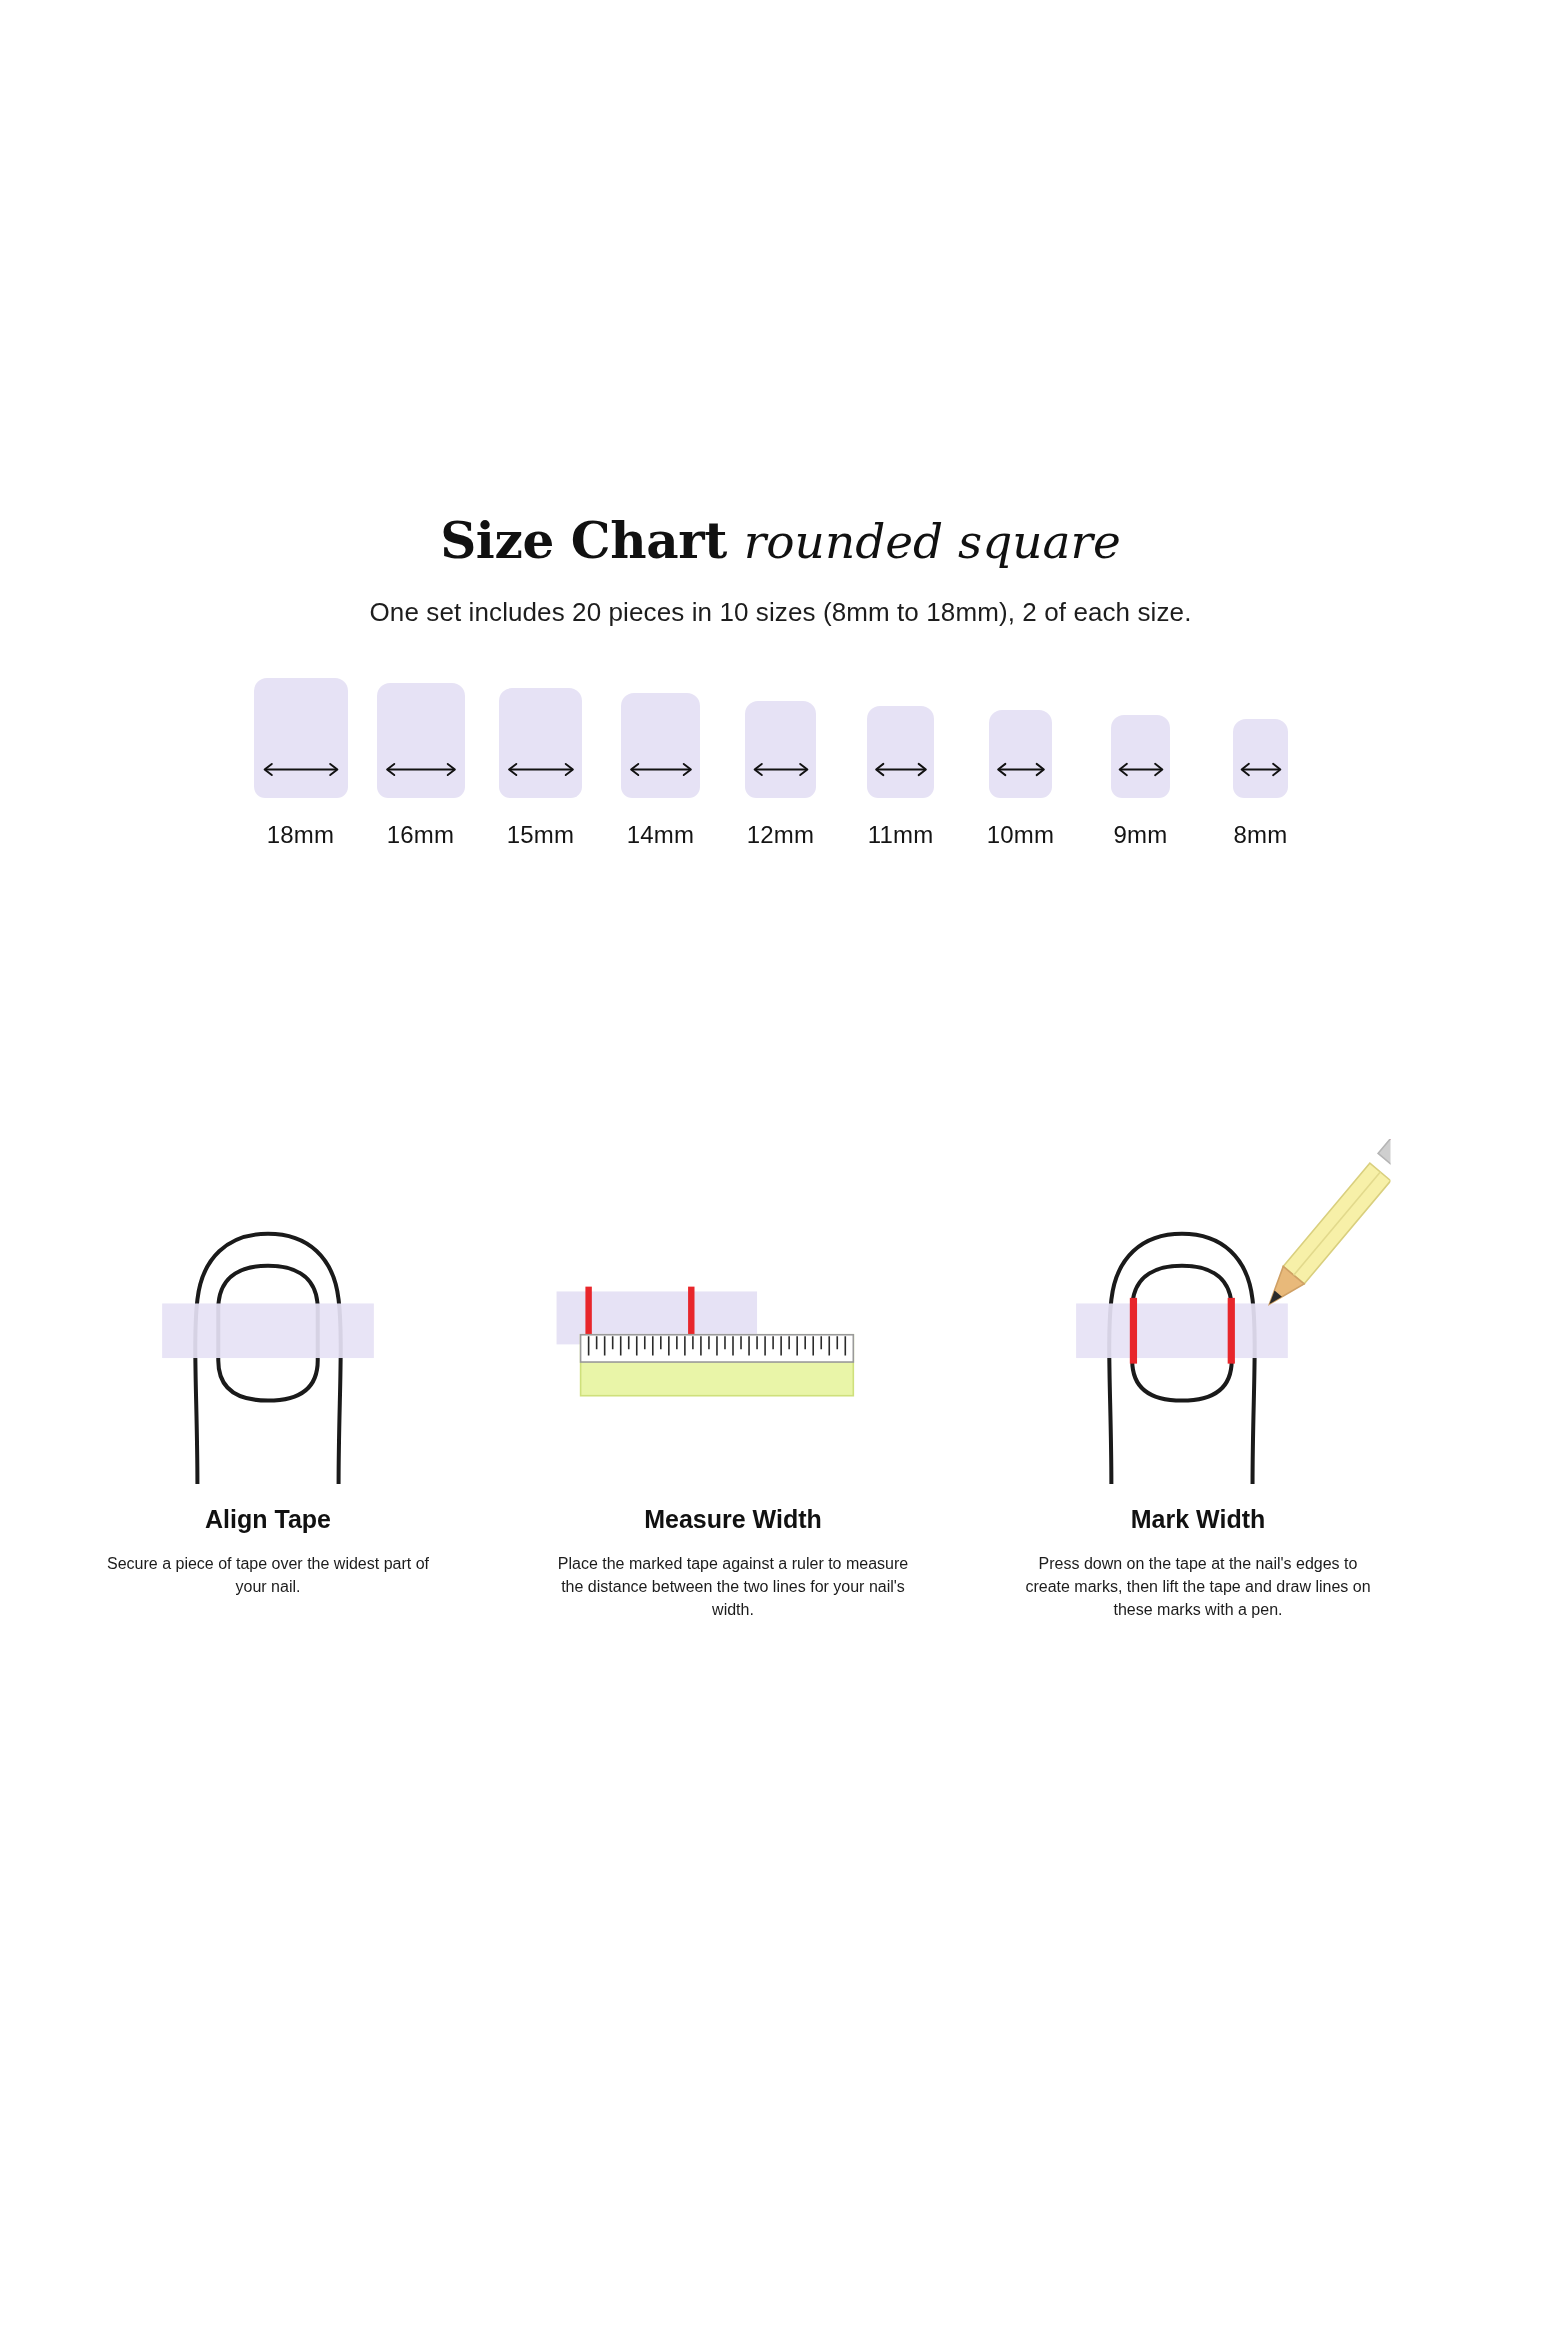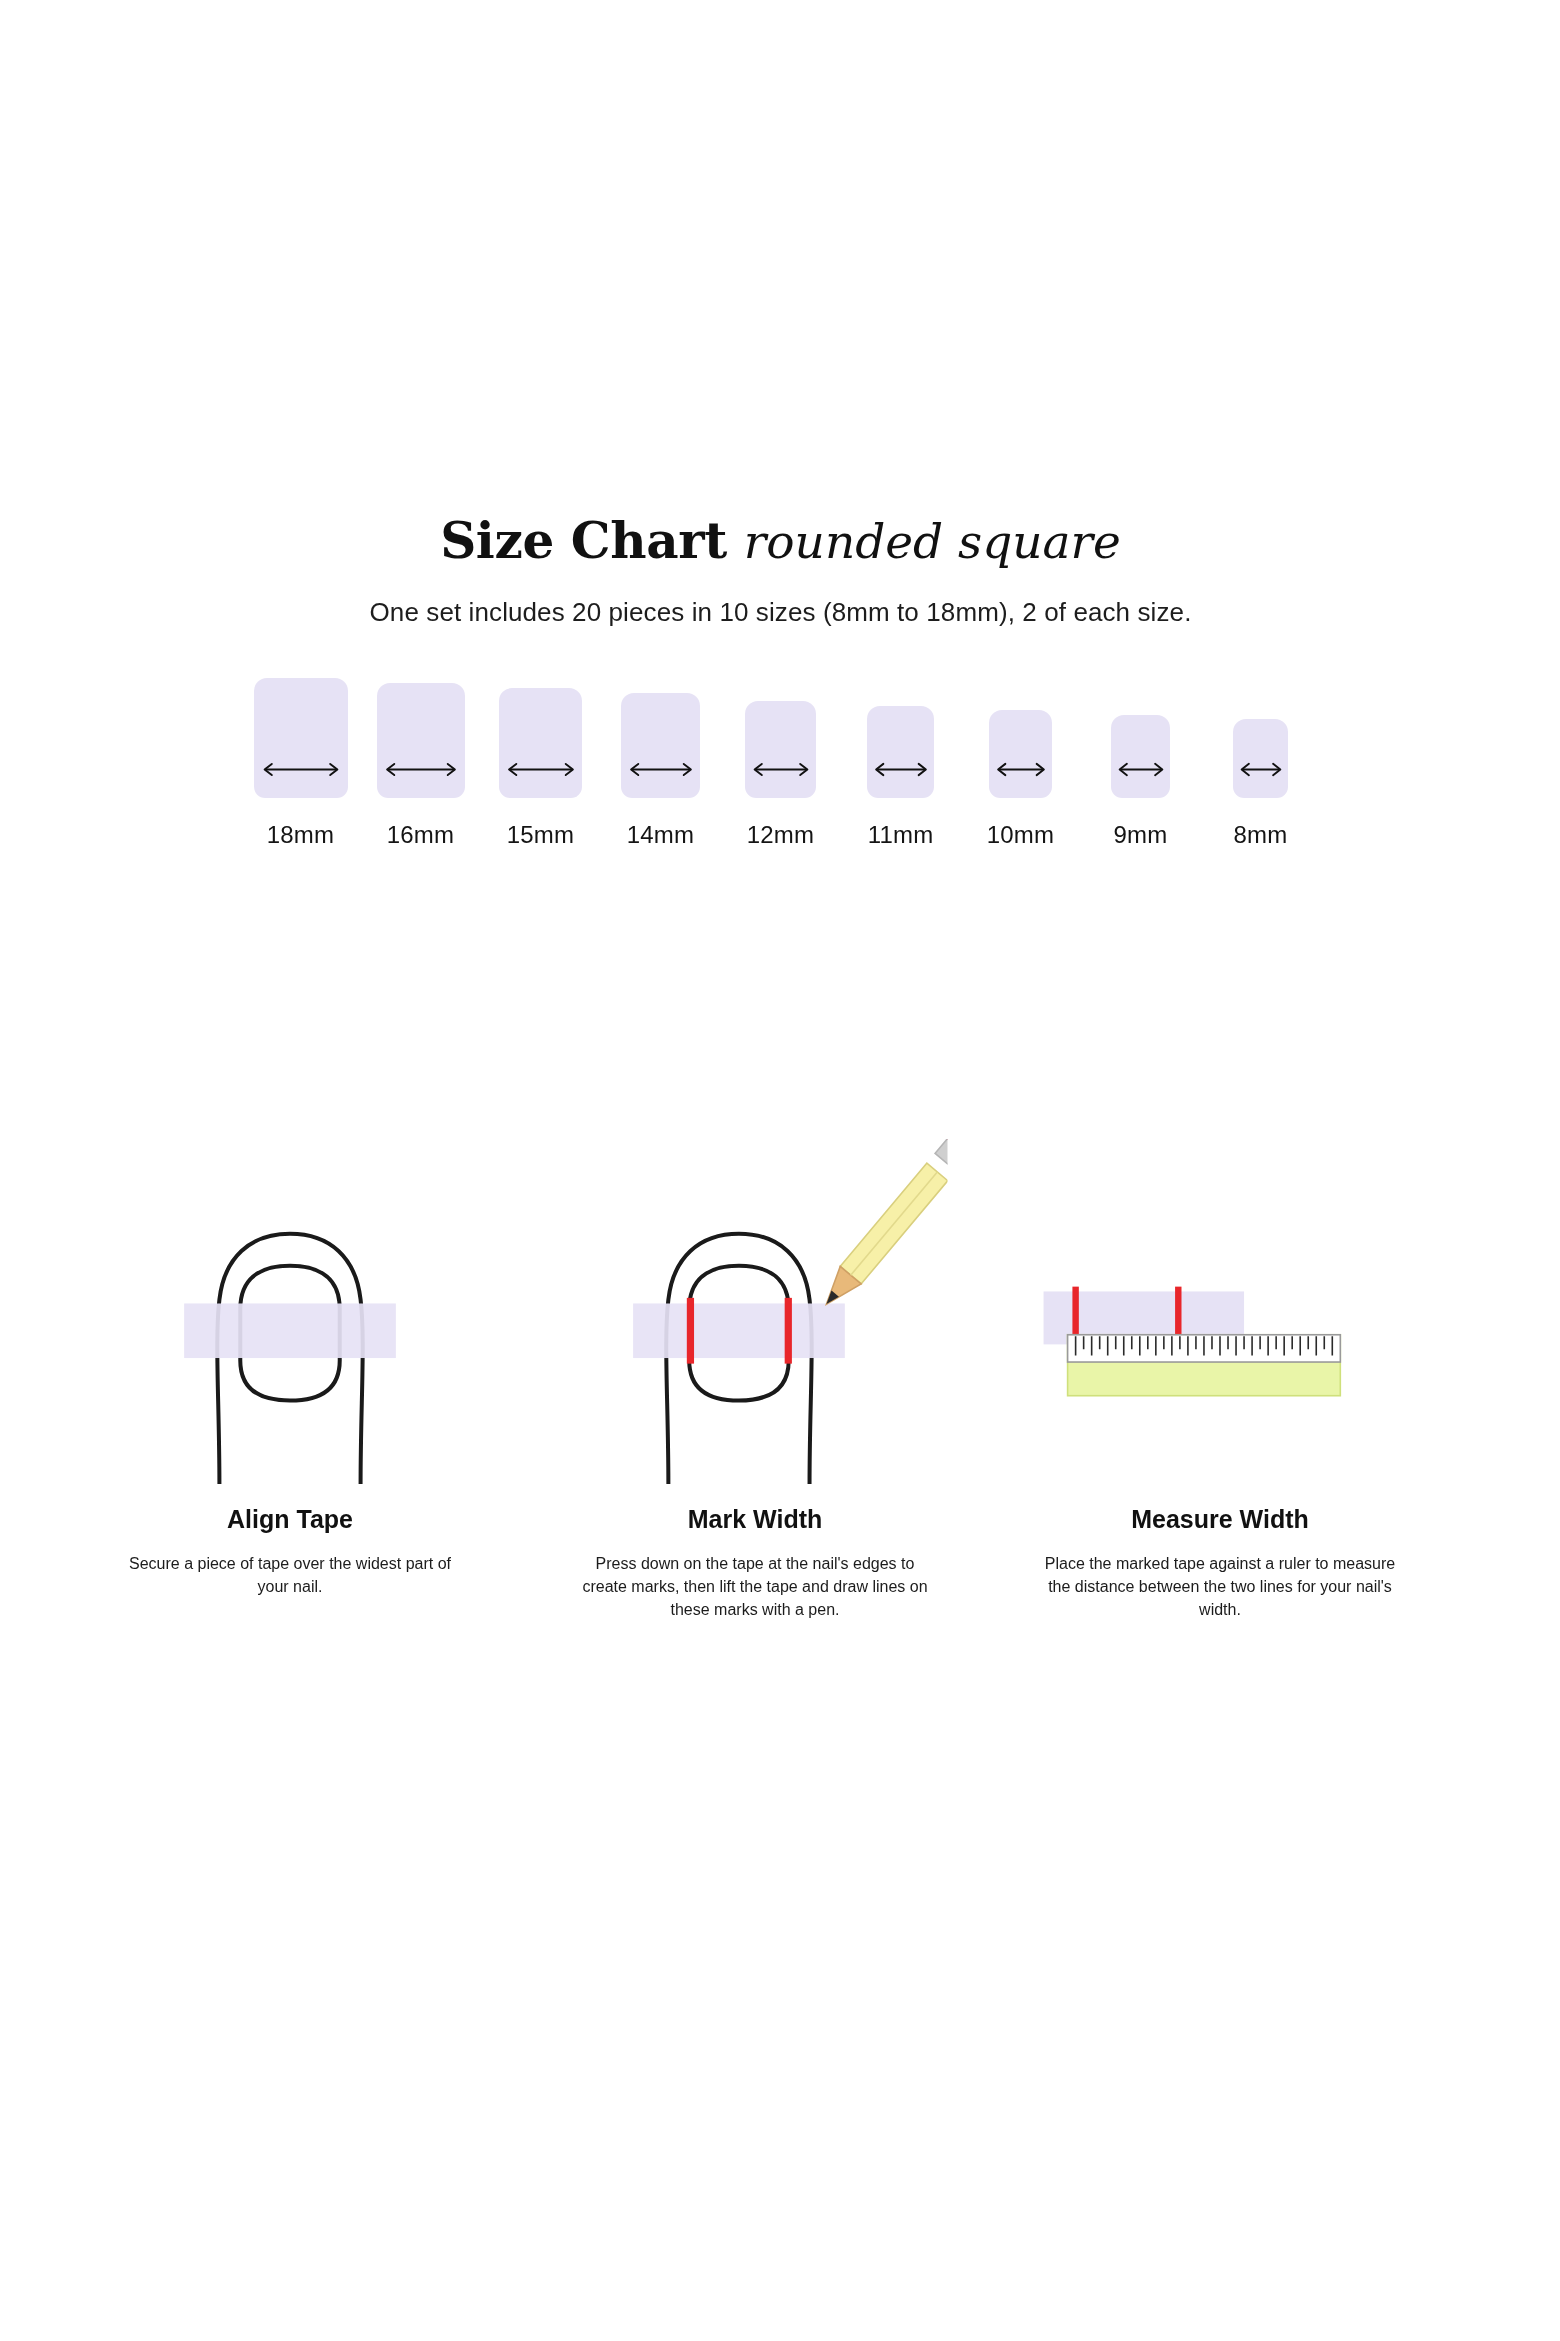--- a/index.html
+++ b/index.html
@@ -13,21 +13,20 @@
     font-family: "Liberation Sans", sans-serif;
     color: #1a1a1a;
     -webkit-font-smoothing: antialiased;
     overflow: hidden;
   }
 
   .page {
     position: relative;
     width: 1466px;
     height: 2342px;
-    padding-left: 44px;
   }
 
   
   .size-chart-section {
     position: absolute;
     top: 513px;
     left: 0;
     width: 1561px;
   }
 
@@ -289,47 +288,20 @@
 
           <path d="M152 430 C152 330 146 250 152 200 C158 148 190 118 240 118 C290 118 322 148 328 200 C334 250 328 330 328 430" fill="#ffffff" stroke="#1a1a1a" stroke-width="5" stroke-linecap="round"></path>
 
           <path d="M178 212 C178 176 200 158 240 158 C280 158 302 176 302 212 L302 276 C302 310 280 326 240 326 C200 326 178 310 178 276 Z" fill="#ffffff" stroke="#1a1a1a" stroke-width="5"></path>
 
           <rect x="108" y="205" width="264" height="68" fill="#e6e2f5" opacity="0.92"></rect>
         </svg>
       </div>
       <div class="step-heading">Align Tape</div>
       <div class="step-body">Secure a piece of tape over the widest part of your nail.</div>
-    </div>
-
-    <div class="step">
-      <div class="step-art">
-        <svg width="385" height="345" viewBox="0 0 480 430">
-
-          <path d="M132 430 C132 330 126 250 132 200 C138 148 170 118 220 118 C270 118 302 148 308 200 C314 250 308 330 308 430" fill="#ffffff" stroke="#1a1a1a" stroke-width="5" stroke-linecap="round"></path>
-
-          <path d="M158 212 C158 176 180 158 220 158 C260 158 282 176 282 212 L282 276 C282 310 260 326 220 326 C180 326 158 310 158 276 Z" fill="#ffffff" stroke="#1a1a1a" stroke-width="5"></path>
-
-          <rect x="88" y="205" width="264" height="68" fill="#e6e2f5" opacity="0.92"></rect>
-
-          <rect x="155" y="198" width="9" height="82" fill="#e8262b"></rect>
-          <rect x="277" y="198" width="9" height="82" fill="#e8262b"></rect>
-
-          <g transform="rotate(40 330 200)">
-            <rect x="316" y="-10" width="34" height="168" fill="#f7f0a8" stroke="#d9cf7e" stroke-width="2"></rect>
-            <rect x="316" y="-52" width="34" height="26" fill="#cfcfcf" stroke="#b5b5b5" stroke-width="2"></rect>
-            <rect x="316" y="-66" width="34" height="16" fill="#e9a7b6" stroke="#d08da0" stroke-width="2"></rect>
-            <polygon points="316,158 350,158 333,205" fill="#e8b97a" stroke="#cfa065" stroke-width="2"></polygon>
-            <polygon points="327,188 339,188 333,205" fill="#2a2a2a"></polygon>
-            <line x1="333" y1="-10" x2="333" y2="158" stroke="#e2d98c" stroke-width="2"></line>
-          </g>
-        </svg>
-      </div>
-      <div class="step-heading">Mark Width</div>
-      <div class="step-body">Press down on the tape at the nail's edges to create marks, then lift the tape and draw lines on these marks with a pen.</div>
     </div>
 
     <div class="step">
       <div class="step-art">
         <svg width="385" height="345" viewBox="0 0 480 430">
 
           <rect x="20" y="190" width="250" height="66" fill="#e6e2f5"></rect>
 
           <rect x="56" y="184" width="8" height="78" fill="#e8262b"></rect>
           <rect x="184" y="184" width="8" height="78" fill="#e8262b"></rect>
@@ -372,15 +344,42 @@
               <line x1="370" y1="246" x2="370" y2="262"></line>
               <line x1="380" y1="246" x2="380" y2="270"></line>
             </g>
           </g>
         </svg>
       </div>
       <div class="step-heading">Measure Width</div>
       <div class="step-body">Place the marked tape against a ruler to measure the distance between the two lines for your nail's width.</div>
     </div>
 
+    <div class="step">
+      <div class="step-art">
+        <svg width="385" height="345" viewBox="0 0 480 430">
+
+          <path d="M132 430 C132 330 126 250 132 200 C138 148 170 118 220 118 C270 118 302 148 308 200 C314 250 308 330 308 430" fill="#ffffff" stroke="#1a1a1a" stroke-width="5" stroke-linecap="round"></path>
+
+          <path d="M158 212 C158 176 180 158 220 158 C260 158 282 176 282 212 L282 276 C282 310 260 326 220 326 C180 326 158 310 158 276 Z" fill="#ffffff" stroke="#1a1a1a" stroke-width="5"></path>
+
+          <rect x="88" y="205" width="264" height="68" fill="#e6e2f5" opacity="0.92"></rect>
+
+          <rect x="155" y="198" width="9" height="82" fill="#e8262b"></rect>
+          <rect x="277" y="198" width="9" height="82" fill="#e8262b"></rect>
+
+          <g transform="rotate(40 330 200)">
+            <rect x="316" y="-10" width="34" height="168" fill="#f7f0a8" stroke="#d9cf7e" stroke-width="2"></rect>
+            <rect x="316" y="-52" width="34" height="26" fill="#cfcfcf" stroke="#b5b5b5" stroke-width="2"></rect>
+            <rect x="316" y="-66" width="34" height="16" fill="#e9a7b6" stroke="#d08da0" stroke-width="2"></rect>
+            <polygon points="316,158 350,158 333,205" fill="#e8b97a" stroke="#cfa065" stroke-width="2"></polygon>
+            <polygon points="327,188 339,188 333,205" fill="#2a2a2a"></polygon>
+            <line x1="333" y1="-10" x2="333" y2="158" stroke="#e2d98c" stroke-width="2"></line>
+          </g>
+        </svg>
+      </div>
+      <div class="step-heading">Mark Width</div>
+      <div class="step-body">Press down on the tape at the nail's edges to create marks, then lift the tape and draw lines on these marks with a pen.</div>
+    </div>
+
   </div>
 </div>
 
 
 </body></html>

